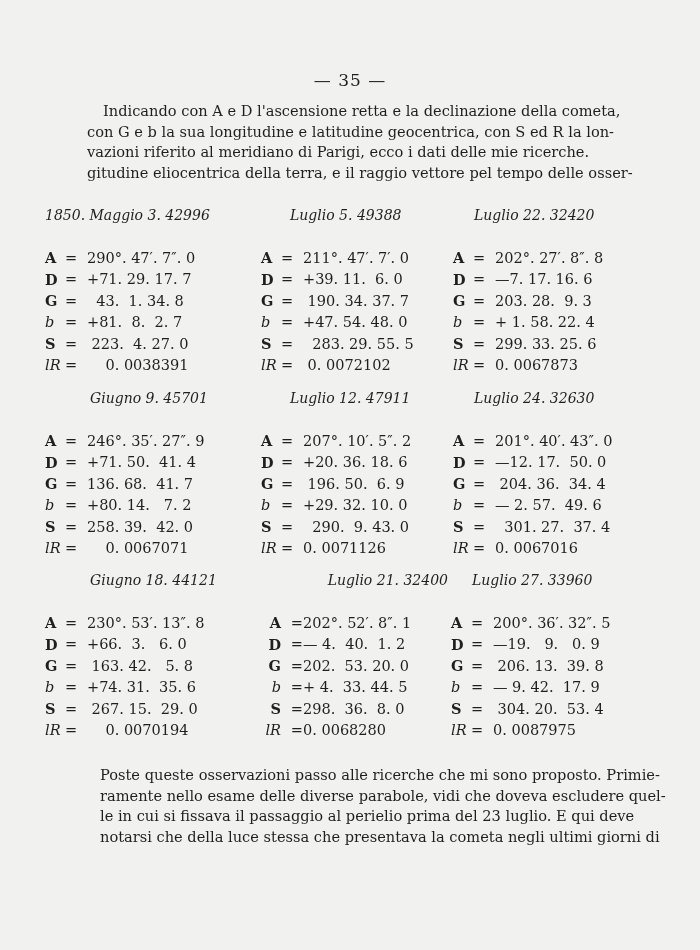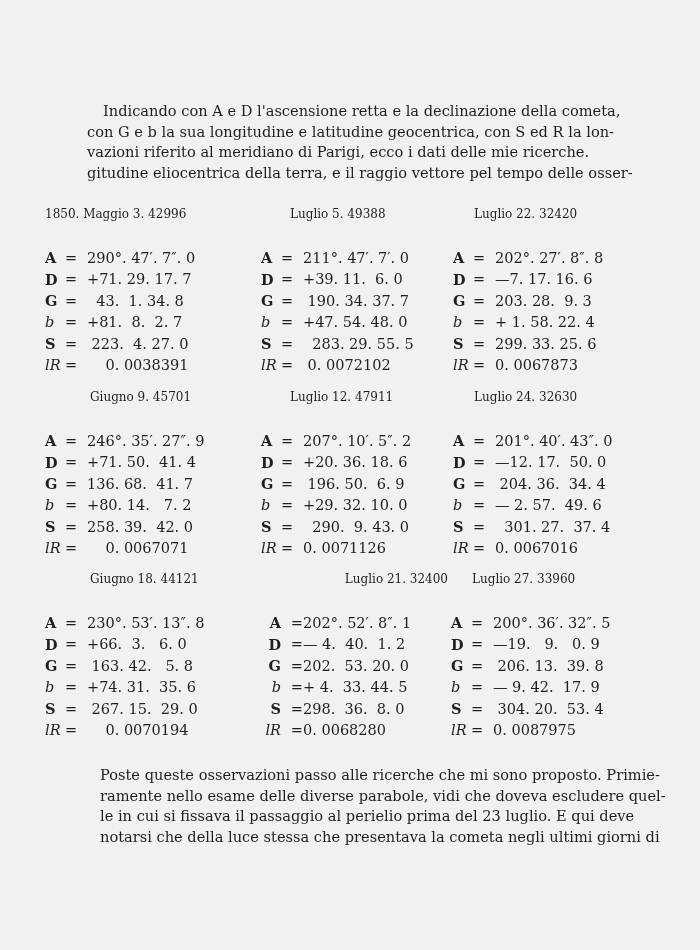--- a/index.html
+++ b/index.html
@@ -24,36 +24,37 @@
     text-align-last:left;
   }
   .para.intro { top:101px; text-indent:0; }
   .para.intro .line, .para.outro .line { display:block; white-space:nowrap; }
   .para.outro { top:765px; left:100px; width:488px; }
   .obs-block {
     position:absolute; width:190px;
     font-size:14px;
   }
   .obs-title {
-    font-size:12px; height:24px; white-space:nowrap;
+    font-size:14px; height:24px; white-space:nowrap;font-style:italic;
   }
   .obs-rows { margin-top:16px; }
   .obs-row {
     display:flex; height:21.5px; align-items:center; white-space:nowrap;
     font-size:14.5px;
   }
   .obs-row .sym { width:20px; font-weight:bold; }
   .obs-row .sym.ital { font-style:italic; font-weight:normal; }
   .obs-row .eq { width:22px; }
   .obs-row .val { white-space:pre; }
 </style>
 </head>
 <body>
 
 <div class="page">
+  <div class="page-number">— 35 —</div>
 
   <div class="para intro">
     <span class="line" style="padding-left:0">Indicando con A e D l'ascensione retta e la declinazione della cometa,</span>
     <span class="line" style="margin-left:-16px">con G e b la sua longitudine e latitudine geocentrica, con S ed R la lon-</span>
     <span class="line" style="margin-left:-16px">vazioni riferito al meridiano di Parigi, ecco i dati delle mie ricerche.</span>
     <span class="line" style="margin-left:-16px">gitudine eliocentrica della terra, e il raggio vettore pel tempo delle osser-</span>
   </div>
 
   <div id="obs-container">
       <div class="obs-block" style="left: 45px; top: 207px;">

